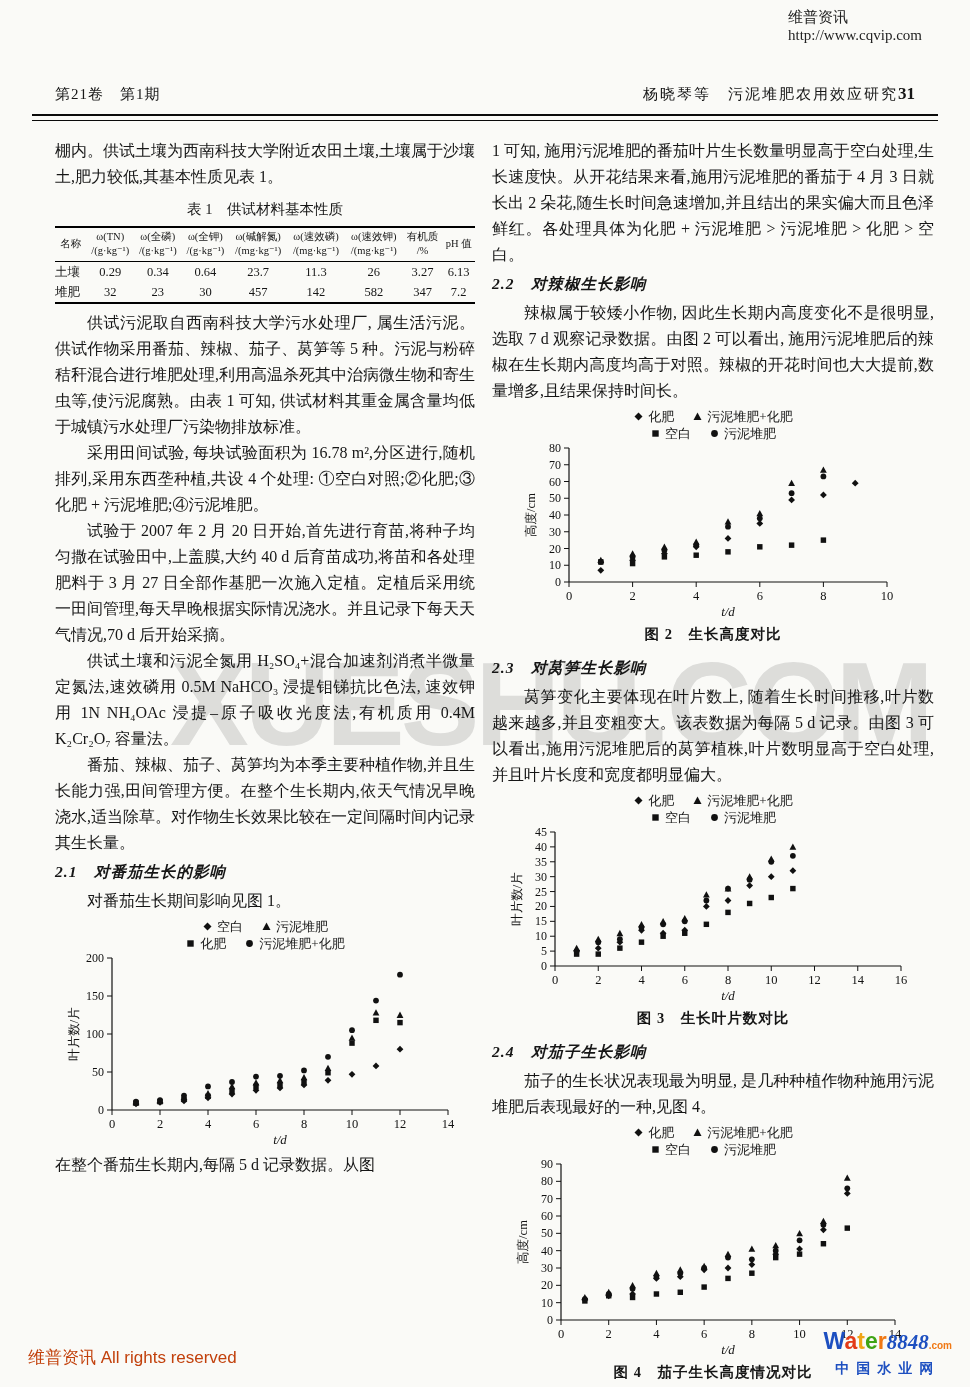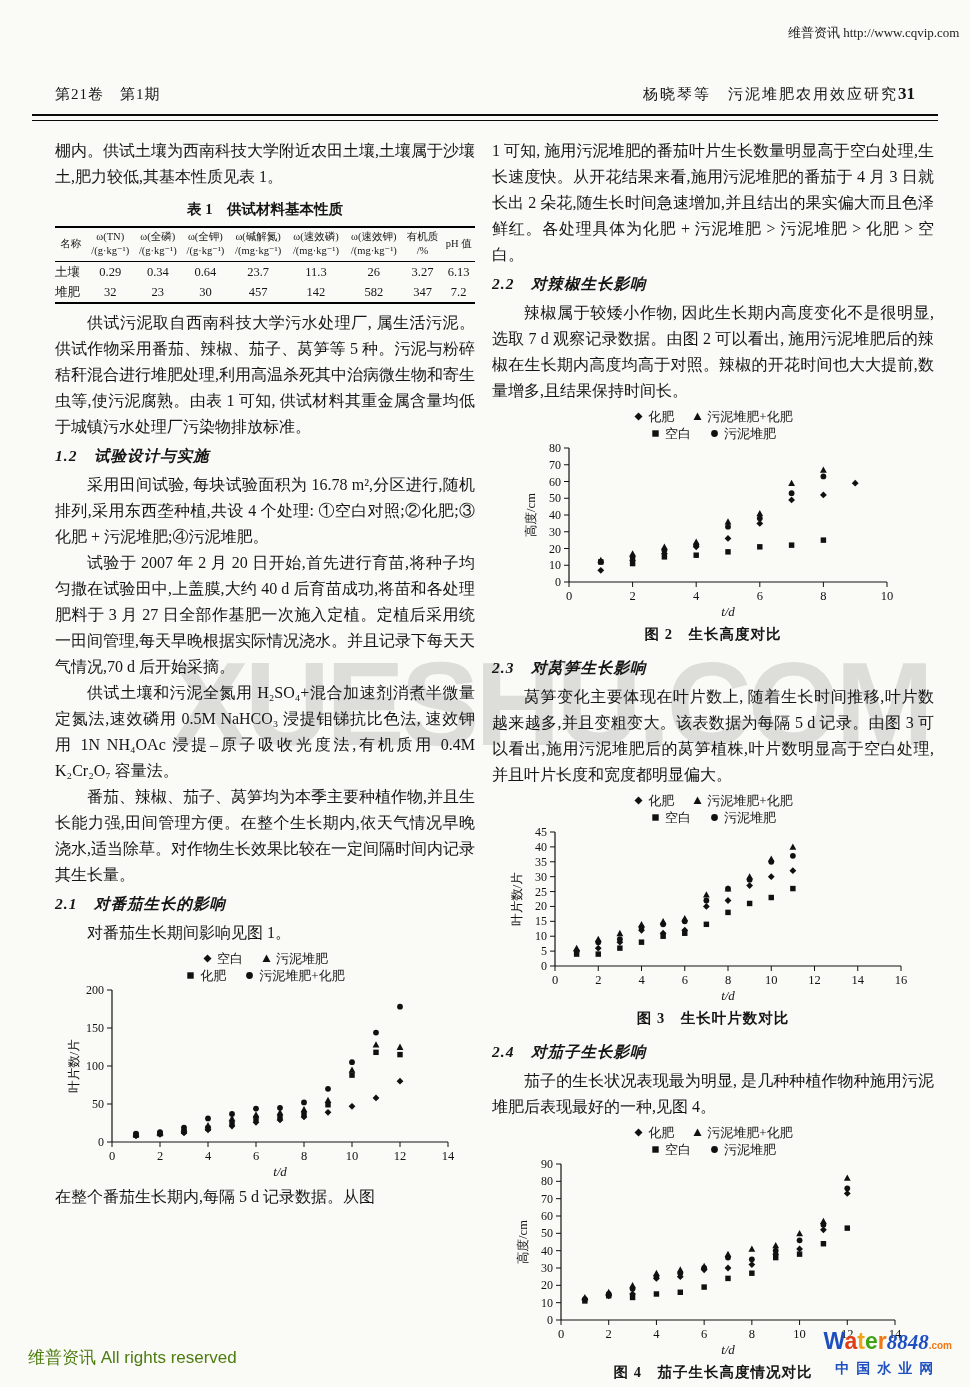--- a/index.html
+++ b/index.html
@@ -1,48 +1,48 @@
 <!DOCTYPE html>
 <html><head>
 <meta charset="utf-8">
 <style>
   html,body{margin:0;padding:0;background:#d9d9d9;}
   .page{position:relative;width:970px;height:1387px;margin:0 auto;background:#fafaf7;
         font-family:"Liberation Serif","DejaVu Serif",serif;color:#161616;overflow:hidden;}
-  .vip-credit{position:absolute;top:24px;left:788px;font-size:13px;color:#222;}
+  .vip-credit{position:absolute;top:8px;left:788px;font-size:15px;color:#222;}
   .header{position:absolute;top:84px;left:55px;width:860px;display:flex;align-items:baseline;}
   .header .journal{font-size:15px;letter-spacing:1px;}
   .header .running{flex:1;text-align:right;font-size:15px;letter-spacing:2px;}
   .header .pageno{font-size:17px;font-weight:bold;}
   .rule{position:absolute;top:114px;left:32px;width:906px;height:4px;
         border-top:2.5px solid #0a0a0a;border-bottom:1px solid #0a0a0a;}
   .watermark{position:absolute;top:645px;left:170px;width:680px;font-size:118px;line-height:1;
         color:rgba(90,90,90,0.18);font-family:"Liberation Sans",sans-serif;font-weight:bold;
         letter-spacing:-4px;z-index:0;pointer-events:none;white-space:nowrap;}
   .col{position:absolute;top:138px;z-index:1;font-size:16px;line-height:26px;text-align:justify;}
   .col-left{left:55px;width:420px;}
   .col-right{left:492px;width:442px;}
   .body-p{margin:0;text-indent:2em;}
   .no-indent{text-indent:0;}
   h3.sub{margin:3px 0;font-size:15.5px;font-weight:bold;font-style:italic;letter-spacing:1px;}
   h2.sect{margin:12px 0 10px 0;font-size:17px;font-weight:bold;letter-spacing:2px;}
-  .table-title{text-align:center;font-weight:bold;font-size:14.5px;margin:6px 0 4px 0;}
+  .table-title{text-align:center;font-weight:normal;font-size:14.5px;margin:6px 0 4px 0;}
   table.props{border-collapse:collapse;width:100%;border-top:2.5px solid #000;border-bottom:2.5px solid #000;
         font-size:12px;line-height:14px;}
   table.props thead th{border-bottom:1.5px solid #000;font-weight:normal;font-size:10.5px;
         padding:2px 0 3px 0;text-align:center;white-space:nowrap;}
   table.props td{padding:3px 0;text-align:center;white-space:nowrap;font-size:12.5px;}
   table.props td:first-child{text-align:left;}
   .figure{position:relative;margin:4px auto 0 auto;}
   .legend{display:flex;flex-direction:column;align-items:center;gap:0;}
   .legend-row{display:flex;gap:18px;font-size:13px;line-height:17px;}
   .legend-item{display:flex;align-items:center;gap:4px;white-space:nowrap;}
   .fig-caption{text-align:center;font-weight:bold;font-size:14.5px;margin-top:1px;letter-spacing:1px;}
   .plot svg{display:block;}
-  .footer-left{position:absolute;left:28px;bottom:18px;font-size:17px;color:#4d7c0f;
+  .footer-left{position:absolute;left:28px;bottom:18px;font-size:17px;color:#c2410c;
         font-family:"Liberation Sans",sans-serif;z-index:1;}
   .footer-logo{position:absolute;right:18px;bottom:10px;z-index:1;
         font-family:"Liberation Sans",sans-serif;text-align:center;}
   .logo-line1{font-size:23px;font-weight:bold;line-height:24px;white-space:nowrap;}
   .logo-line1 .num{font-style:italic;font-family:"Liberation Serif",serif;font-size:21px;}
   .logo-line1 .dotcom{font-size:10px;font-weight:bold;}
   .logo-line2{font-size:14px;font-weight:bold;letter-spacing:7px;line-height:18px;margin-top:1px;}
 </style>
 </head>
 <body>
@@ -123,21 +123,20 @@
             <td>457</td>
             <td>142</td>
             <td>582</td>
             <td>347</td>
             <td>7.2</td>
           </tr>
         </tbody>
     </table>
 
     <p class="body-p" style="margin-top:6px;">供试污泥取自西南科技大学污水处理厂, 属生活污泥。供试作物采用番茄、辣椒、茄子、莴笋等 5 种。污泥与粉碎秸秆混合进行堆肥处理,利用高温杀死其中治病微生物和寄生虫等,使污泥腐熟。由表 1 可知, 供试材料其重金属含量均低于城镇污水处理厂污染物排放标准。</p>
-    <h3 class="sub">1.2　试验设计与实施</h3>
     <p class="body-p">采用田间试验, 每块试验面积为 16.78 m²,分区进行,随机排列,采用东西垄种植,共设 4 个处理: ①空白对照;②化肥;③化肥 + 污泥堆肥;④污泥堆肥。</p>
     <p class="body-p">试验于 2007 年 2 月 20 日开始,首先进行育苗,将种子均匀撒在试验田中,上盖膜,大约 40 d 后育苗成功,将苗和各处理肥料于 3 月 27 日全部作基肥一次施入定植。定植后采用统一田间管理,每天早晚根据实际情况浇水。并且记录下每天天气情况,70 d 后开始采摘。</p>
     <p class="body-p">供试土壤和污泥全氮用 H₂SO₄+混合加速剂消煮半微量定氮法,速效磷用 0.5M NaHCO₃ 浸提钼锑抗比色法, 速效钾用 1N NH₄OAc 浸提–原子吸收光度法,有机质用 0.4M K₂Cr₂O₇ 容量法。</p>
     <p class="body-p">番茄、辣椒、茄子、莴笋均为本季主要种植作物,并且生长能力强,田间管理方便。在整个生长期内,依天气情况早晚浇水,适当除草。对作物生长效果比较在一定间隔时间内记录其生长量。</p>
     <h3 class="sub">2.1　对番茄生长的影响</h3>
     <p class="body-p">对番茄生长期间影响见图 1。</p>
 
     <div class="figure" style="width: 398px;">
       <div class="legend">
           <div class="legend-row">

